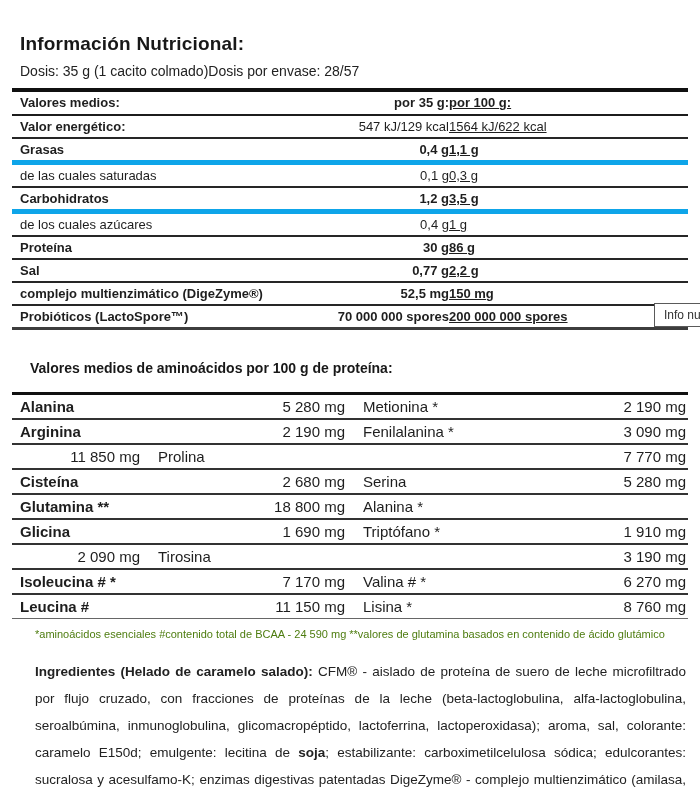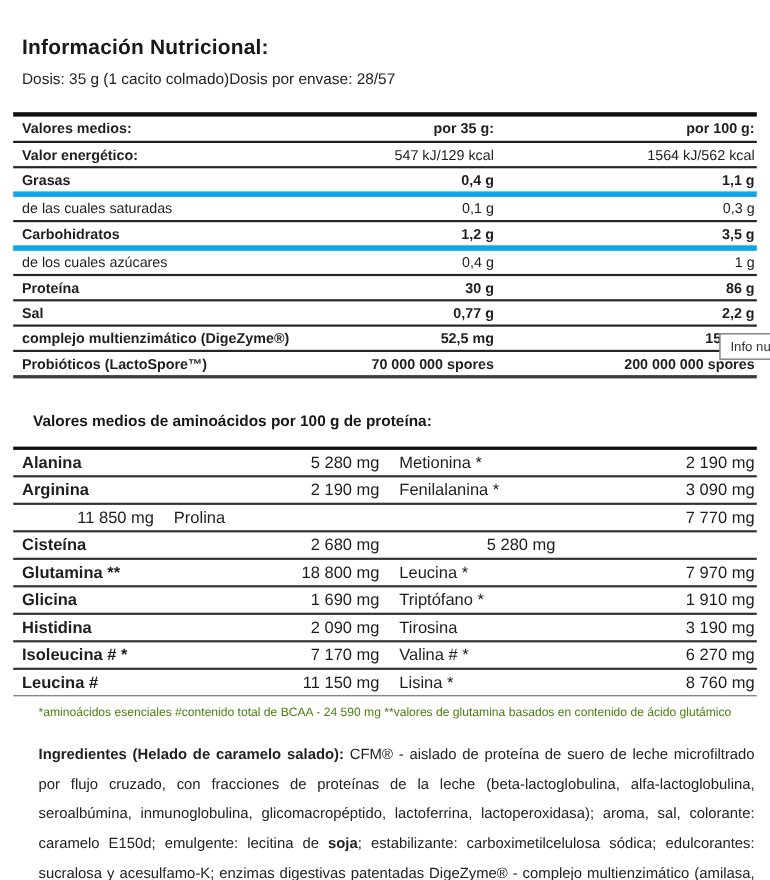--- a/index.html
+++ b/index.html
@@ -6,29 +6,29 @@
   body{
     width:700px;height:800px;position:relative;overflow:hidden;
     background:#ffffff;color:#1e1e1e;
     font-family:"Liberation Sans","DejaVu Sans",sans-serif;
     -webkit-font-smoothing:antialiased;
   }
   .sheet{padding:33px 12px 0 12px;}
   .title{font-size:19px;font-weight:700;margin:0 0 0 8px;letter-spacing:.2px;color:#181818;}
   .dose-row{display:flex;justify-content:flex-start;font-size:14px;margin:8px 8px 0 8px;color:#222;}
   
-  .ntable{border-top:4px solid #101010;border-bottom:3px solid #3d3d3d;margin-top:23px;}
+  .ntable{border-top:4px solid #101010;border-bottom:3px solid #3d3d3d;margin-top:9px;}
   .nrow{display:flex;align-items:center;line-height:19px;font-size:13px;padding:1px 2px 1px 8px;}
   .nrow.hdr{font-weight:700;border-bottom:2px solid #1c1c1c;line-height:20px;}
   .sep-thin{border-bottom:5px solid #0ea5e9;}
   .sep-med{border-bottom:2px solid #262626;}
   .sep-none{border-bottom:0;}
   .c-label{flex:1;}
   .c-v35{width:170px;text-align:right;}
-  .c-v100{width:237px;text-align:right;}
+  .c-v100{width:237px;text-decoration:underline;}
   .b{font-weight:700;}
   
   .amino-title{font-size:14px;font-weight:700;margin:30px 0 16px 18px;color:#181818;}
   .atable{border-top:3px solid #101010;}
   .arow{display:flex;align-items:center;line-height:21px;font-size:15px;padding:1px 2px 1px 8px;border-bottom:2px solid #333;}
   .arow:last-child{border-bottom:1px solid #666;}
   .a-n1{width:205px;font-weight:700;}
   .a-v1{width:120px;text-align:right;}
   .a-n2{flex:1;padding-left:18px;font-weight:400;}
   .a-v2{width:160px;text-align:right;}
@@ -56,21 +56,21 @@
   <div class="ntable">
     <div class="nrow hdr">
       <span class="c-label">Valores medios:</span>
       <span class="c-v35">por 35 g:</span>
       <span class="c-v100">por 100 g:</span>
     </div>
     <div id="ntable-body">
         <div class="nrow sep-med">
           <span class="c-label b">Valor energético:</span>
           <span class="c-v35">547 kJ/129 kcal</span>
-          <span class="c-v100">1564 kJ/562 kcal</span>
+          <span class="c-v100">1564 kJ/622 kcal</span>
         </div>
         <div class="nrow sep-thin">
           <span class="c-label b">Grasas</span>
           <span class="c-v35 b">0,4 g</span>
           <span class="c-v100 b">1,1 g</span>
         </div>
         <div class="nrow sep-med">
           <span class="c-label">de las cuales saturadas</span>
           <span class="c-v35">0,1 g</span>
           <span class="c-v100">0,3 g</span>
@@ -124,36 +124,35 @@
         <span class="a-v2">3 090 mg</span>
       </div>
       <div class="arow">
         <span class="a-v1">11 850 mg</span>
         <span class="a-n2">Prolina</span>
         <span class="a-v2">7 770 mg</span>
       </div>
       <div class="arow">
         <span class="a-n1">Cisteína</span>
         <span class="a-v1">2 680 mg</span>
+        <span class="a-n2">Serina</span>
         <span class="a-v2">5 280 mg</span>
       </div>
       <div class="arow">
         <span class="a-n1">Glutamina **</span>
         <span class="a-v1">18 800 mg</span>
-        <span class="a-n2">Leucina *</span>
-        <span class="a-v2">7 970 mg</span>
+        <span class="a-n2">Alanina *</span>
       </div>
       <div class="arow">
         <span class="a-n1">Glicina</span>
         <span class="a-v1">1 690 mg</span>
         <span class="a-n2">Triptófano *</span>
         <span class="a-v2">1 910 mg</span>
       </div>
       <div class="arow">
-        <span class="a-n1">Histidina</span>
         <span class="a-v1">2 090 mg</span>
         <span class="a-n2">Tirosina</span>
         <span class="a-v2">3 190 mg</span>
       </div>
       <div class="arow">
         <span class="a-n1">Isoleucina # *</span>
         <span class="a-v1">7 170 mg</span>
         <span class="a-n2">Valina # *</span>
         <span class="a-v2">6 270 mg</span>
       </div>

